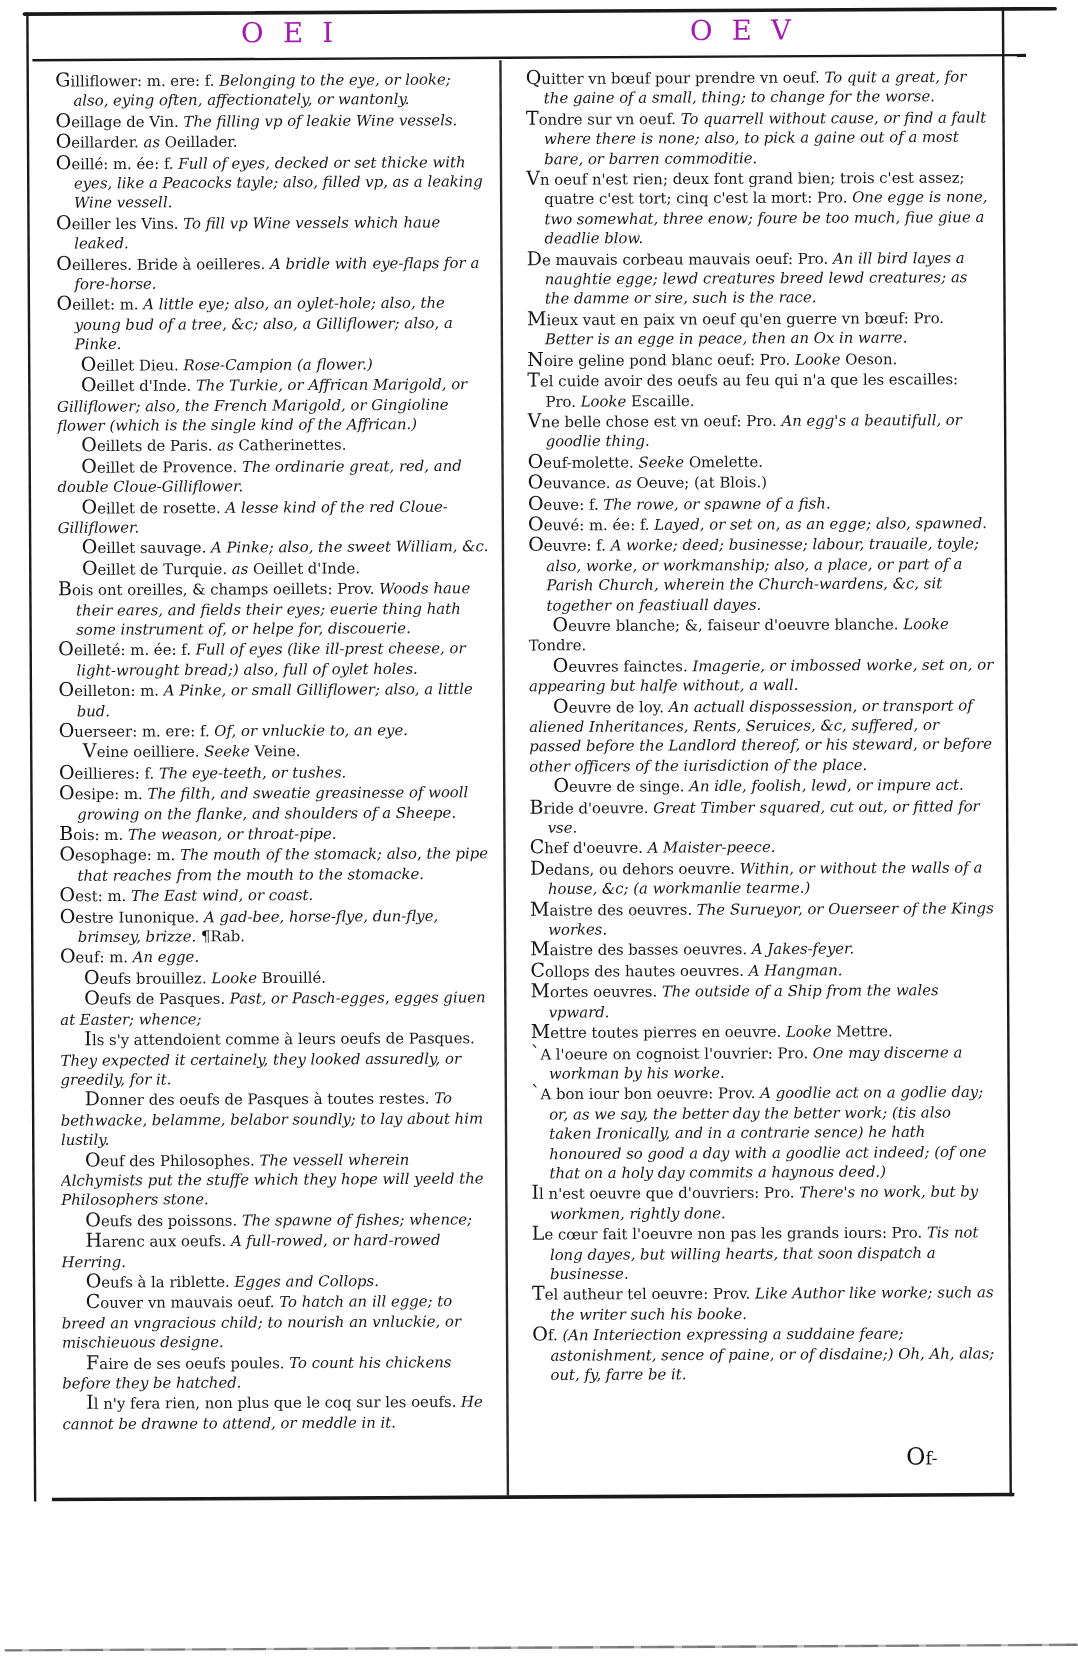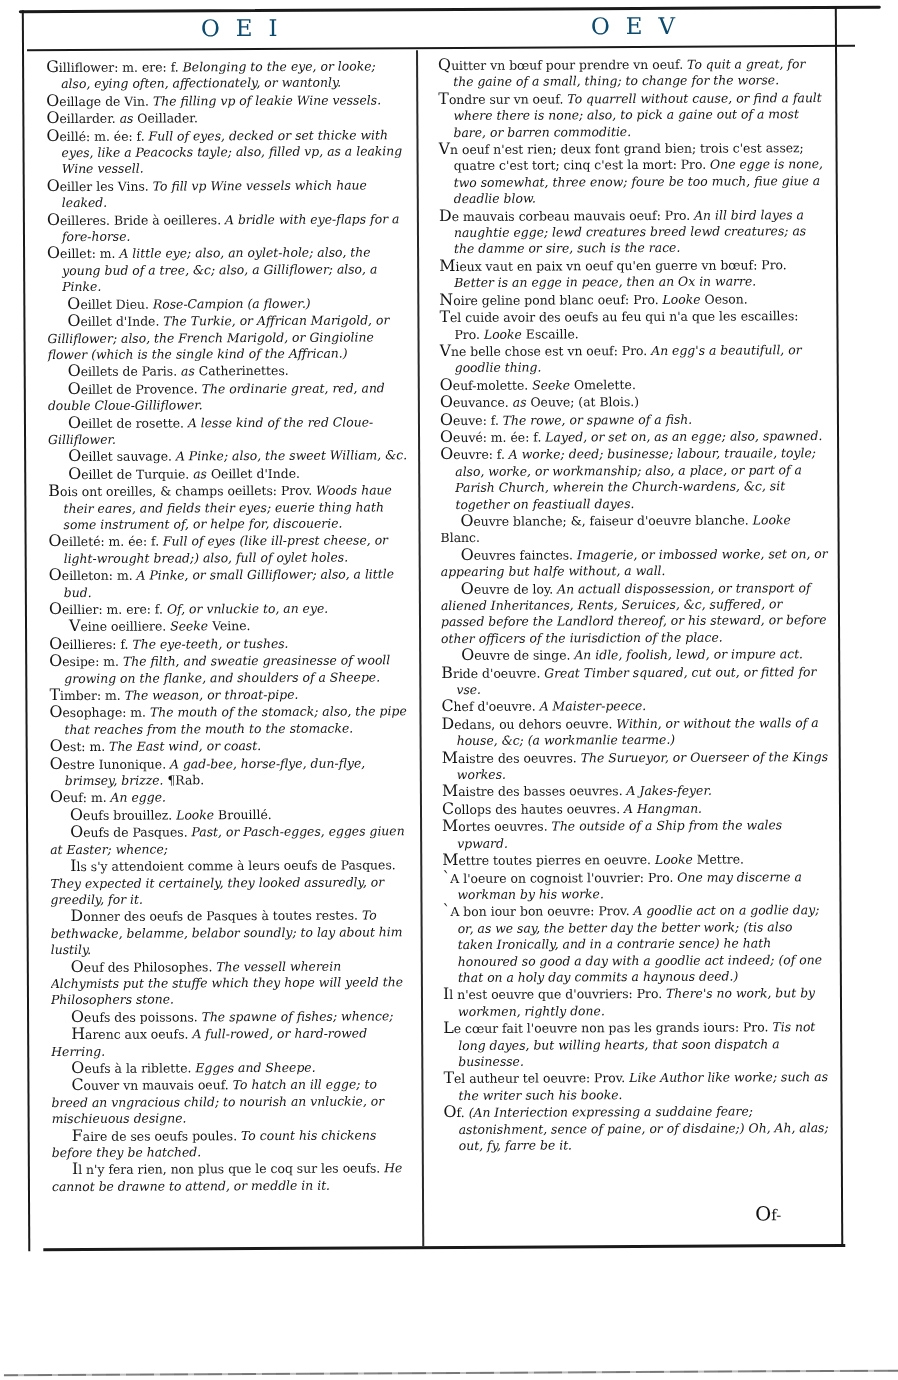--- a/index.html
+++ b/index.html
@@ -18,24 +18,24 @@
   .rule{position:absolute;background:#1a1a1a;}
   .top-rule{left:22px;top:8px;width:862px;height:3px;border-radius:2px;}
   .header-rule{left:30px;top:47px;width:828px;height:2px;}
   .bottom-rule{left:40px;top:1246px;width:802px;height:3px;}
   .left-rule{left:25px;top:8px;width:2px;height:1241px;}
   .right-rule{left:838px;top:8px;width:2px;height:1241px;}
   .column-rule{left:419px;top:50px;width:2px;height:1196px;background:#2a2a2a;}
   .header-label{
     position:absolute;top:14px;
     font-size:23px;letter-spacing:16px;
-    color:#0c4a6e;
+    color:#a21caf;
   }
   .header-left{left:204px;}
-  .header-right{left:594px;}
+  .header-right{left:578px;}
   .col{
     position:absolute;top:57px;height:1186px;overflow:hidden;
     font-size:12.4px;line-height:16.4px;
     text-align:left;
   }
   .col-left{left:49px;width:362px;}
   .col-right{left:441px;width:388px;}
   p.entry{margin:0;padding-left:15px;text-indent:-15px;}
   p.entry.sub{padding-left:0;text-indent:20px;}
   p.entry::first-letter{font-size:1.28em;}
@@ -76,56 +76,56 @@
       <p class="entry sub"><span class="rm">Oeillet Dieu. </span><span class="it">Rose-Campion (a flower.)</span></p>
       <p class="entry sub"><span class="rm">Oeillet d'Inde. </span><span class="it">The Turkie, or Affrican Marigold, or Gilliflower; also, the French Marigold, or Gingioline flower (which is the single kind of the Affrican.)</span></p>
       <p class="entry sub"><span class="rm">Oeillets de Paris. </span><span class="it">as </span><span class="rm">Catherinettes.</span></p>
       <p class="entry sub"><span class="rm">Oeillet de Provence. </span><span class="it">The ordinarie great, red, and double Cloue-Gilliflower.</span></p>
       <p class="entry sub"><span class="rm">Oeillet de rosette. </span><span class="it">A lesse kind of the red Cloue-Gilliflower.</span></p>
       <p class="entry sub"><span class="rm">Oeillet sauvage. </span><span class="it">A Pinke; also, the sweet William, &amp;c.</span></p>
       <p class="entry sub"><span class="rm">Oeillet de Turquie. </span><span class="it">as </span><span class="rm">Oeillet d'Inde.</span></p>
       <p class="entry"><span class="rm">Bois ont oreilles, &amp; champs oeillets: Prov. </span><span class="it">Woods haue their eares, and fields their eyes; euerie thing hath some instrument of, or helpe for, discouerie.</span></p>
       <p class="entry"><span class="rm">Oeilleté: m. ée: f. </span><span class="it">Full of eyes (like ill-prest cheese, or light-wrought bread;) also, full of oylet holes.</span></p>
       <p class="entry"><span class="rm">Oeilleton: m. </span><span class="it">A Pinke, or small Gilliflower; also, a little bud.</span></p>
-      <p class="entry"><span class="rm">Oeillier: m. ere: f. </span><span class="it">Of, or vnluckie to, an eye.</span></p>
+      <p class="entry"><span class="rm">Ouerseer: m. ere: f. </span><span class="it">Of, or vnluckie to, an eye.</span></p>
       <p class="entry sub"><span class="rm">Veine oeilliere. </span><span class="it">Seeke </span><span class="rm">Veine.</span></p>
       <p class="entry"><span class="rm">Oeillieres: f. </span><span class="it">The eye-teeth, or tushes.</span></p>
       <p class="entry"><span class="rm">Oesipe: m. </span><span class="it">The filth, and sweatie greasinesse of wooll growing on the flanke, and shoulders of a Sheepe.</span></p>
-      <p class="entry"><span class="rm">Timber: m. </span><span class="it">The weason, or throat-pipe.</span></p>
+      <p class="entry"><span class="rm">Bois: m. </span><span class="it">The weason, or throat-pipe.</span></p>
       <p class="entry"><span class="rm">Oesophage: m. </span><span class="it">The mouth of the stomack; also, the pipe that reaches from the mouth to the stomacke.</span></p>
       <p class="entry"><span class="rm">Oest: m. </span><span class="it">The East wind, or coast.</span></p>
       <p class="entry"><span class="rm">Oestre Iunonique. </span><span class="it">A gad-bee, horse-flye, dun-flye, brimsey, brizze. </span><span class="rm">¶Rab.</span></p>
       <p class="entry"><span class="rm">Oeuf: m. </span><span class="it">An egge.</span></p>
       <p class="entry sub"><span class="rm">Oeufs brouillez. </span><span class="it">Looke </span><span class="rm">Brouillé.</span></p>
       <p class="entry sub"><span class="rm">Oeufs de Pasques. </span><span class="it">Past, or Pasch-egges, egges giuen at Easter; whence;</span></p>
       <p class="entry sub"><span class="rm">Ils s'y attendoient comme à leurs oeufs de Pasques. </span><span class="it">They expected it certainely, they looked assuredly, or greedily, for it.</span></p>
       <p class="entry sub"><span class="rm">Donner des oeufs de Pasques à toutes restes. </span><span class="it">To bethwacke, belamme, belabor soundly; to lay about him lustily.</span></p>
       <p class="entry sub"><span class="rm">Oeuf des Philosophes. </span><span class="it">The vessell wherein Alchymists put the stuffe which they hope will yeeld the Philosophers stone.</span></p>
       <p class="entry sub"><span class="rm">Oeufs des poissons. </span><span class="it">The spawne of fishes; whence;</span></p>
       <p class="entry sub"><span class="rm">Harenc aux oeufs. </span><span class="it">A full-rowed, or hard-rowed Herring.</span></p>
-      <p class="entry sub"><span class="rm">Oeufs à la riblette. </span><span class="it">Egges and Sheepe.</span></p>
+      <p class="entry sub"><span class="rm">Oeufs à la riblette. </span><span class="it">Egges and Collops.</span></p>
       <p class="entry sub"><span class="rm">Couver vn mauvais oeuf. </span><span class="it">To hatch an ill egge; to breed an vngracious child; to nourish an vnluckie, or mischieuous designe.</span></p>
       <p class="entry sub"><span class="rm">Faire de ses oeufs poules. </span><span class="it">To count his chickens before they be hatched.</span></p>
       <p class="entry sub"><span class="rm">Il n'y fera rien, non plus que le coq sur les oeufs. </span><span class="it">He cannot be drawne to attend, or meddle in it.</span></p>
     </div>
   <div class="col col-right">
       <p class="entry"><span class="rm">Quitter vn bœuf pour prendre vn oeuf. </span><span class="it">To quit a great, for the gaine of a small, thing; to change for the worse.</span></p>
       <p class="entry"><span class="rm">Tondre sur vn oeuf. </span><span class="it">To quarrell without cause, or find a fault where there is none; also, to pick a gaine out of a most bare, or barren commoditie.</span></p>
       <p class="entry"><span class="rm">Vn oeuf n'est rien; deux font grand bien; trois c'est assez; quatre c'est tort; cinq c'est la mort: Pro. </span><span class="it">One egge is none, two somewhat, three enow; foure be too much, fiue giue a deadlie blow.</span></p>
       <p class="entry"><span class="rm">De mauvais corbeau mauvais oeuf: Pro. </span><span class="it">An ill bird layes a naughtie egge; lewd creatures breed lewd creatures; as the damme or sire, such is the race.</span></p>
       <p class="entry"><span class="rm">Mieux vaut en paix vn oeuf qu'en guerre vn bœuf: Pro. </span><span class="it">Better is an egge in peace, then an Ox in warre.</span></p>
       <p class="entry"><span class="rm">Noire geline pond blanc oeuf: Pro. </span><span class="it">Looke </span><span class="rm">Oeson.</span></p>
       <p class="entry"><span class="rm">Tel cuide avoir des oeufs au feu qui n'a que les escailles: Pro. </span><span class="it">Looke </span><span class="rm">Escaille.</span></p>
       <p class="entry"><span class="rm">Vne belle chose est vn oeuf: Pro. </span><span class="it">An egg's a beautifull, or goodlie thing.</span></p>
       <p class="entry"><span class="rm">Oeuf-molette. </span><span class="it">Seeke </span><span class="rm">Omelette.</span></p>
       <p class="entry"><span class="rm">Oeuvance. </span><span class="it">as </span><span class="rm">Oeuve; (at Blois.)</span></p>
       <p class="entry"><span class="rm">Oeuve: f. </span><span class="it">The rowe, or spawne of a fish.</span></p>
       <p class="entry"><span class="rm">Oeuvé: m. ée: f. </span><span class="it">Layed, or set on, as an egge; also, spawned.</span></p>
       <p class="entry"><span class="rm">Oeuvre: f. </span><span class="it">A worke; deed; businesse; labour, trauaile, toyle; also, worke, or workmanship; also, a place, or part of a Parish Church, wherein the Church-wardens, &amp;c, sit together on feastiuall dayes.</span></p>
-      <p class="entry sub"><span class="rm">Oeuvre blanche; &amp;, faiseur d'oeuvre blanche. </span><span class="it">Looke </span><span class="rm">Blanc.</span></p>
+      <p class="entry sub"><span class="rm">Oeuvre blanche; &amp;, faiseur d'oeuvre blanche. </span><span class="it">Looke </span><span class="rm">Tondre.</span></p>
       <p class="entry sub"><span class="rm">Oeuvres fainctes. </span><span class="it">Imagerie, or imbossed worke, set on, or appearing but halfe without, a wall.</span></p>
       <p class="entry sub"><span class="rm">Oeuvre de loy. </span><span class="it">An actuall dispossession, or transport of aliened Inheritances, Rents, Seruices, &amp;c, suffered, or passed before the Landlord thereof, or his steward, or before other officers of the iurisdiction of the place.</span></p>
       <p class="entry sub"><span class="rm">Oeuvre de singe. </span><span class="it">An idle, foolish, lewd, or impure act.</span></p>
       <p class="entry"><span class="rm">Bride d'oeuvre. </span><span class="it">Great Timber squared, cut out, or fitted for vse.</span></p>
       <p class="entry"><span class="rm">Chef d'oeuvre. </span><span class="it">A Maister-peece.</span></p>
       <p class="entry"><span class="rm">Dedans, ou dehors oeuvre. </span><span class="it">Within, or without the walls of a house, &amp;c; (a workmanlie tearme.)</span></p>
       <p class="entry"><span class="rm">Maistre des oeuvres. </span><span class="it">The Surueyor, or Ouerseer of the Kings workes.</span></p>
       <p class="entry"><span class="rm">Maistre des basses oeuvres. </span><span class="it">A Jakes-feyer.</span></p>
       <p class="entry"><span class="rm">Collops des hautes oeuvres. </span><span class="it">A Hangman.</span></p>
       <p class="entry"><span class="rm">Mortes oeuvres. </span><span class="it">The outside of a Ship from the wales vpward.</span></p>

